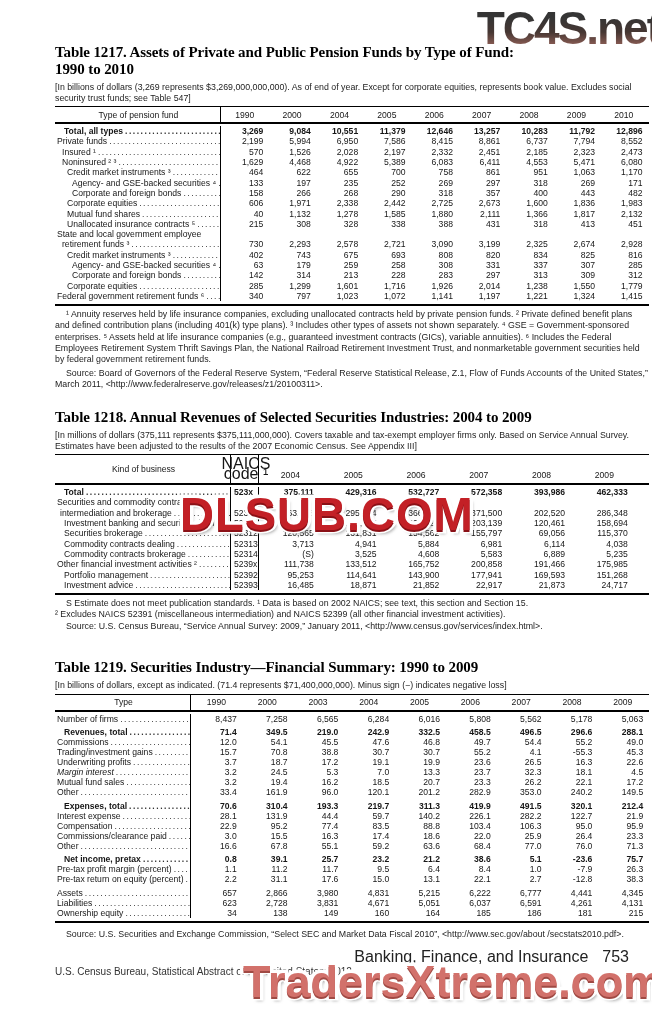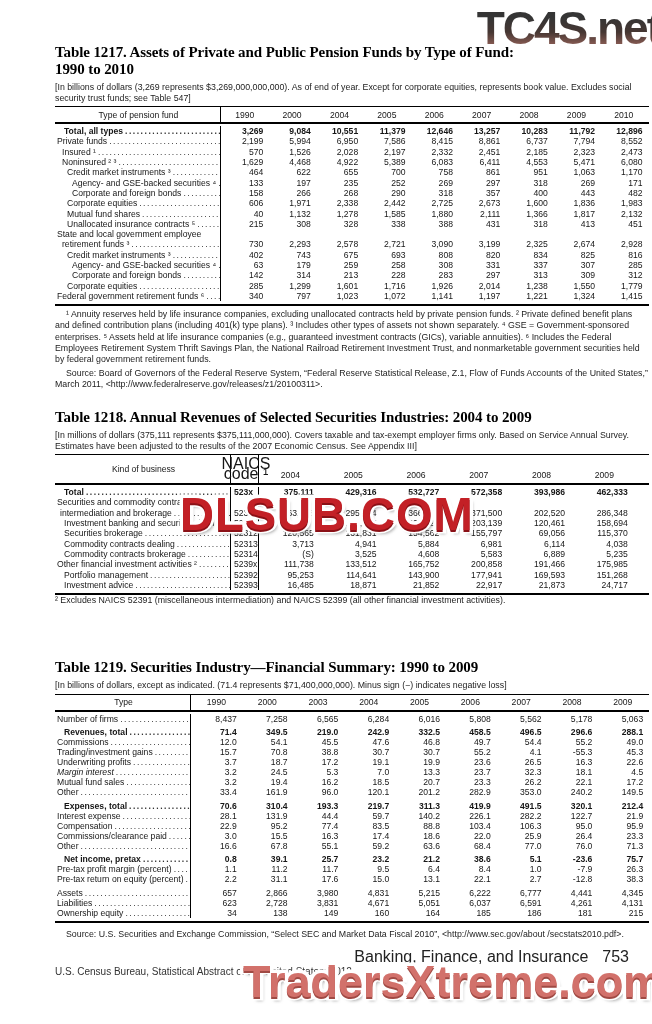--- a/index.html
+++ b/index.html
@@ -488,21 +488,23 @@
             <div class="code">52393</div>
             <div class="val">16,485</div>
             <div class="val">18,871</div>
             <div class="val">21,852</div>
             <div class="val">22,917</div>
             <div class="val">21,873</div>
             <div class="val">24,717</div>
           </div>
         </div>
     </div>
+    <p class="fn ind">S Estimate does not meet publication standards. ¹ Data is based on 2002 NAICS; see text, this section and Section 15.</p>
     <p class="fn" style="margin-top:0">² Excludes NAICS 52391 (miscellaneous intermediation) and NAICS 52399 (all other financial investment activities).</p>
+    <p class="fn ind" style="margin-top:0">Source: U.S. Census Bureau, “Service Annual Survey: 2009,” January 2011, &lt;http://www.census.gov/services/index.html&gt;.</p>
   </section>
 
   <section class="sect" id="s1219">
     <h2 class="ttl">Table 1219. Securities Industry—Financial Summary: 1990 to 2009</h2>
     <p class="note">[In billions of dollars, except as indicated. (71.4 represents $71,400,000,000). Minus sign (−) indicates negative loss]</p>
     <div class="tbl t1219">
       <div class="thead">
         <div class="lbl hc">Type</div>
       <div class="yh">1990</div>
           <div class="yh">2000</div>

